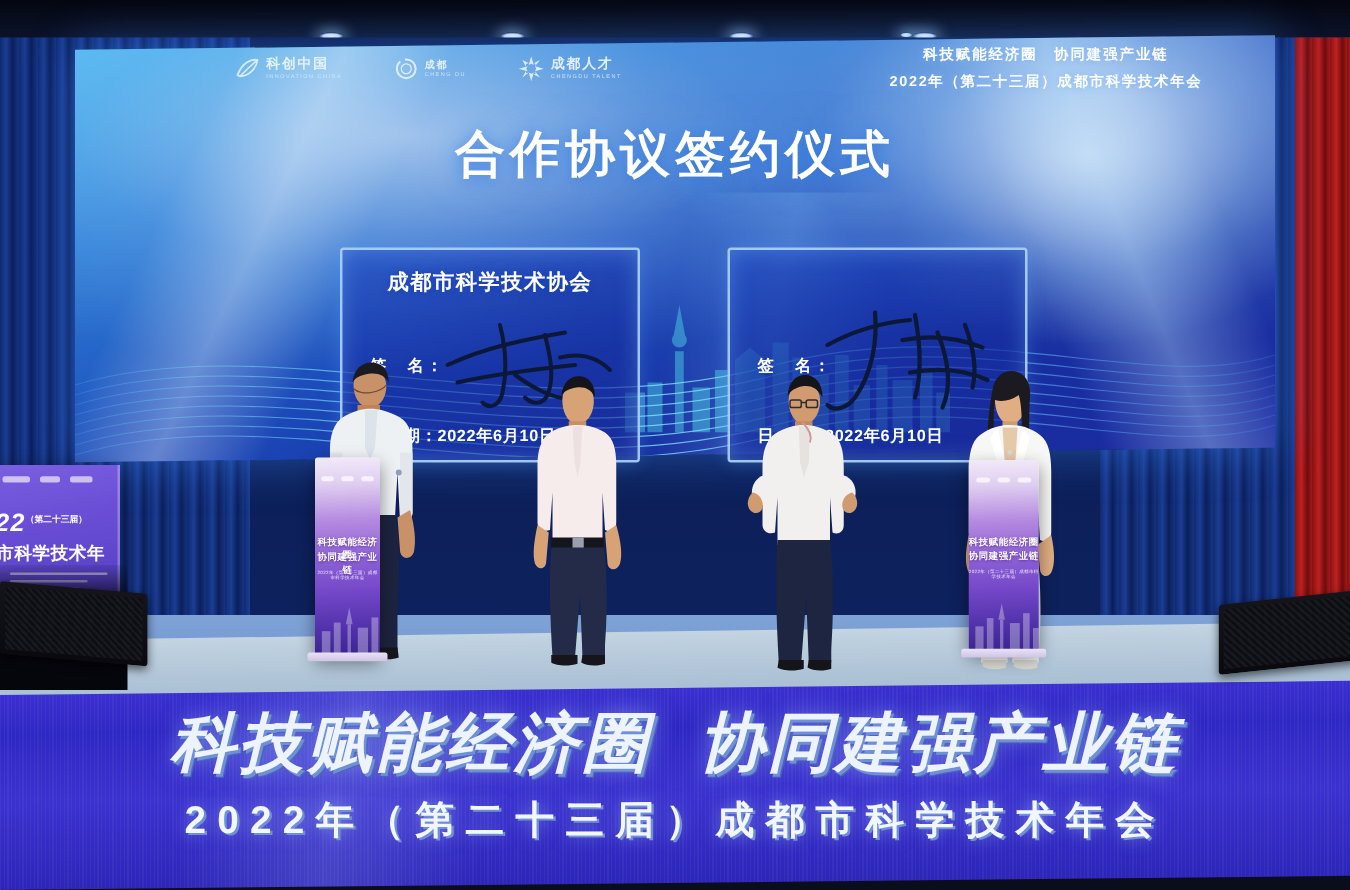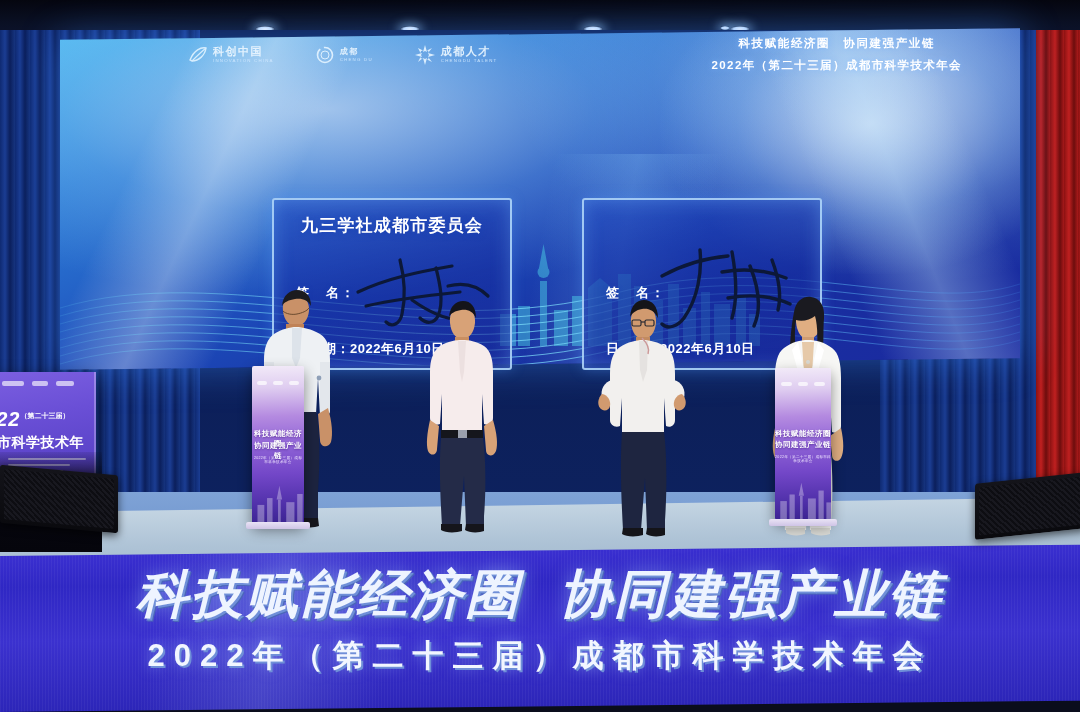--- a/index.html
+++ b/index.html
@@ -298,24 +298,25 @@
       </span>
     </div>
   </div>
 
   <div class="hdr-right">
     <div class="l1">科技赋能经济圈　协同建强产业链</div>
     <div class="l2">2022年（第二十三届）成都市科学技术年会</div>
   </div>
 
   <div class="title-wrap">
+    <div class="title">合作协议签约仪式</div>
   </div>
 
   <div class="card card-l">
-    <div class="org">九三学社成都市委员会</div>
+    <div class="org">成都市科学技术协会</div>
     <div class="row row-sign">签　名：</div>
     <div class="row row-date">
       <span>日　期：</span><span>2022年6月10日</span>
     </div>
     <svg class="sig sig-l" width="150" height="86" viewBox="0 0 150 86">
       <g fill="none" stroke="#0c1838" stroke-width="3.2" stroke-linecap="round">
         <path d="M10,40 C40,26 70,20 104,14"></path>
         <path d="M52,8 C56,24 58,44 54,62 C52,72 44,76 38,70"></path>
         <path d="M18,54 C44,48 74,44 112,40"></path>
         <path d="M88,16 C92,32 96,50 90,64 C86,72 78,72 72,66"></path>

